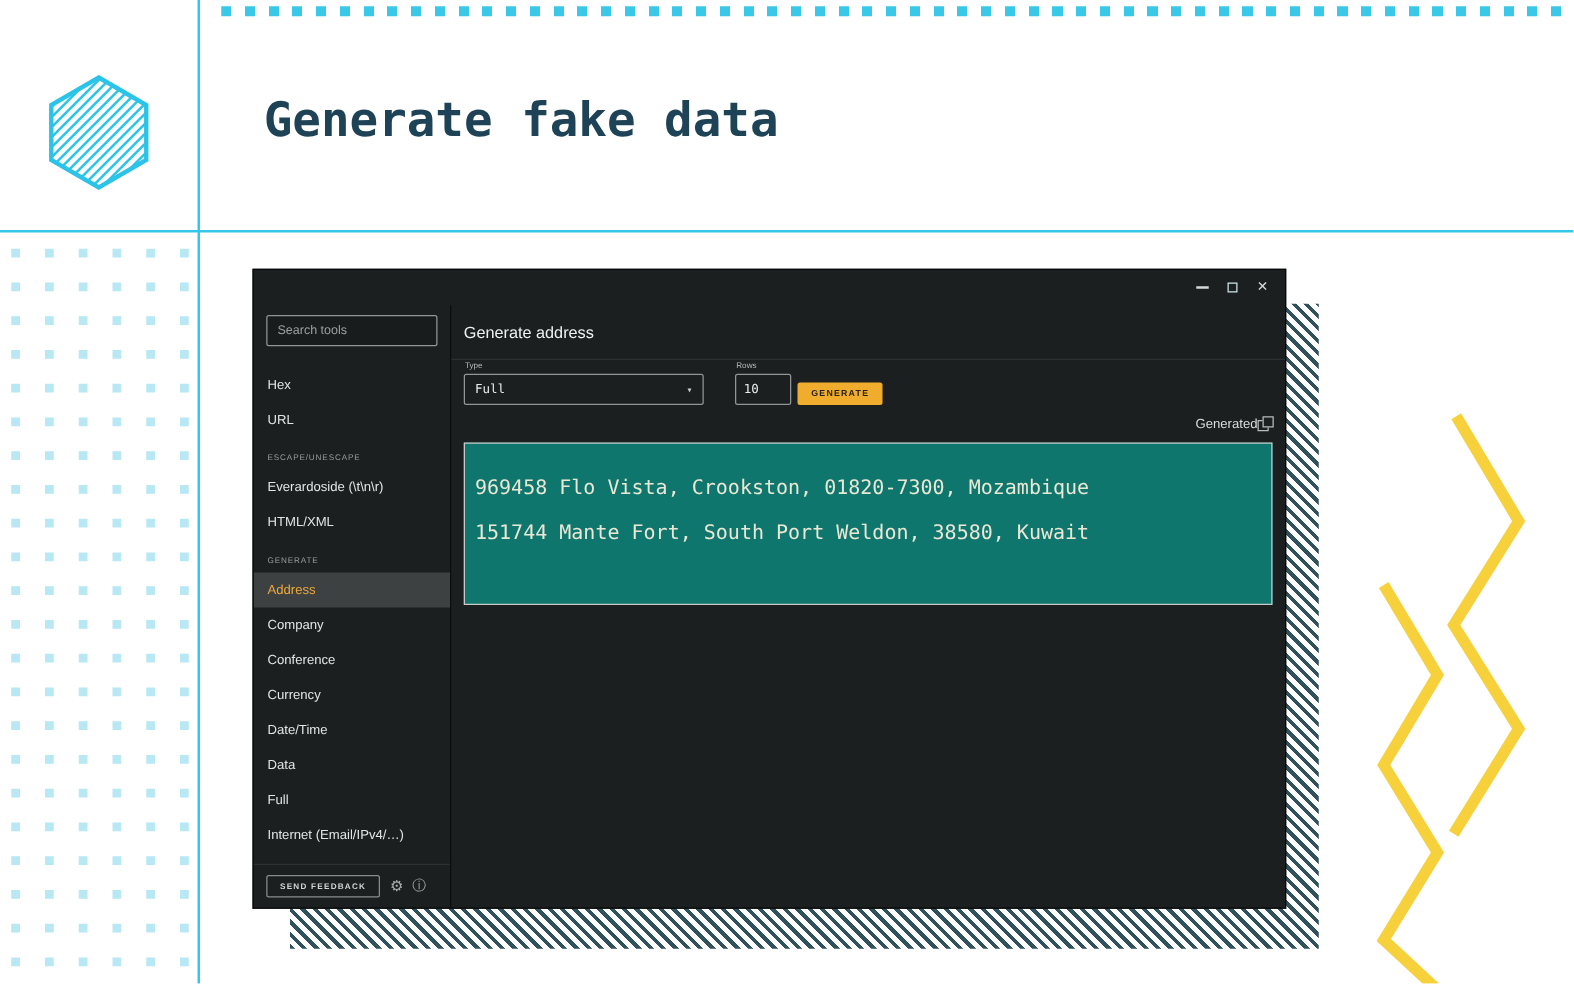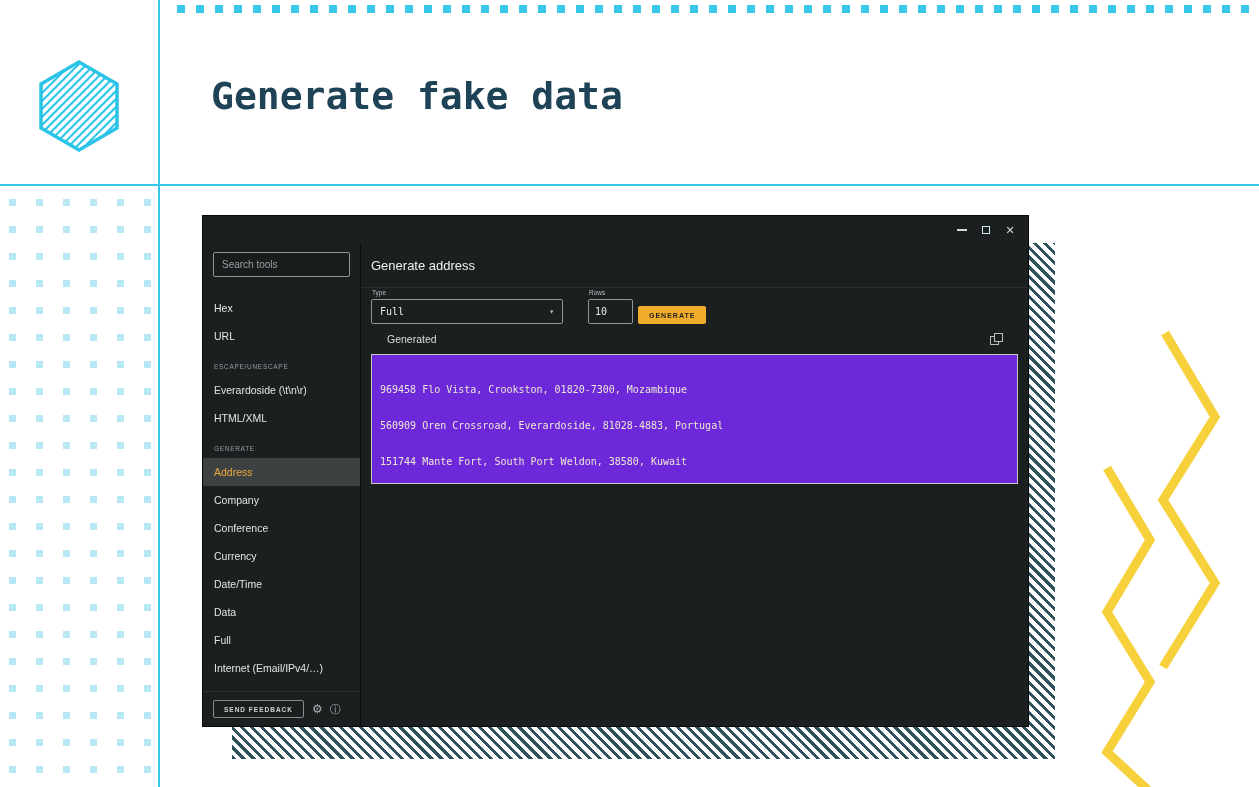--- a/index.html
+++ b/index.html
@@ -63,28 +63,28 @@
   .select { width:192px; height:25px; box-sizing:border-box; border:1px solid #8f9698; border-radius:2px;
             display:flex; align-items:center; justify-content:space-between; padding:0 8px;
             font-family:"DejaVu Sans Mono", monospace; font-size:10px; color:#e8ebeb; cursor:default; }
   .chev { font-size:8px; color:#c6cbcc; }
   .rows-input { width:45px; height:25px; box-sizing:border-box; background:transparent;
                 border:1px solid #8f9698; border-radius:2px; color:#e8ebeb;
                 font-family:"DejaVu Sans Mono", monospace; font-size:10px; padding:0 6px; outline:none; }
   .generate { margin:12px 0 0 5px; height:18px; background:#f0ad2d; color:#26221a; border:none;
               border-radius:2px; font-family:"Liberation Sans", sans-serif; font-size:7px;
               font-weight:bold; letter-spacing:1px; padding:0 11px; cursor:default; }
-  .generated-row { display:flex; align-items:center; justify-content:space-between; margin:9px 26px 9px; }
+  .generated-row { display:flex; align-items:center; justify-content:flex-end; margin:9px 10px 9px; }
   .gen-label { font-size:10.5px; color:#dadddd; }
   .copy { position:relative; width:12px; height:12px; display:inline-block; }
   .copy-back { position:absolute; left:0; top:3px; width:7px; height:7px; border:1px solid #b9bdbe; }
   .copy-front { position:absolute; left:4px; top:0; width:7px; height:7px; border:1px solid #b9bdbe; background:#1c1f20; }
   .output { margin:0 10px; flex:0 0 130px; box-sizing:border-box; border:1px solid #c9c9c9;
-            background:#6d28d9; padding:5px 8px; font-family:"DejaVu Sans Mono", monospace;
-            font-size:10px; line-height:12px; color:#eae7d5; white-space:pre; overflow:hidden; }
+            background:#0f766e; padding:5px 8px; font-family:"DejaVu Sans Mono", monospace;
+            font-size:16px; line-height:12px; color:#eae7d5; white-space:pre; overflow:hidden; }
 </style>
 </head>
 <body>
 
 <div class="canvas">
 
   <div class="top-dashes"></div>
   <div class="v-line"></div>
   <div class="h-line"></div>
   <div class="dot-grid">
@@ -318,21 +318,20 @@
         <div class="generated-row">
           <span class="gen-label">Generated</span>
           <span class="copy">
             <span class="copy-back"></span>
             <span class="copy-front"></span>
           </span>
         </div>
 
         <div class="output">
           <div>969458 Flo Vista, Crookston, 01820-7300, Mozambique</div>
-          <div>560909 Oren Crossroad, Everardoside, 81028-4883, Portugal</div>
           <div>151744 Mante Fort, South Port Weldon, 38580, Kuwait</div>
           
           
           
           
           
           
           
         </div>
       </section>

